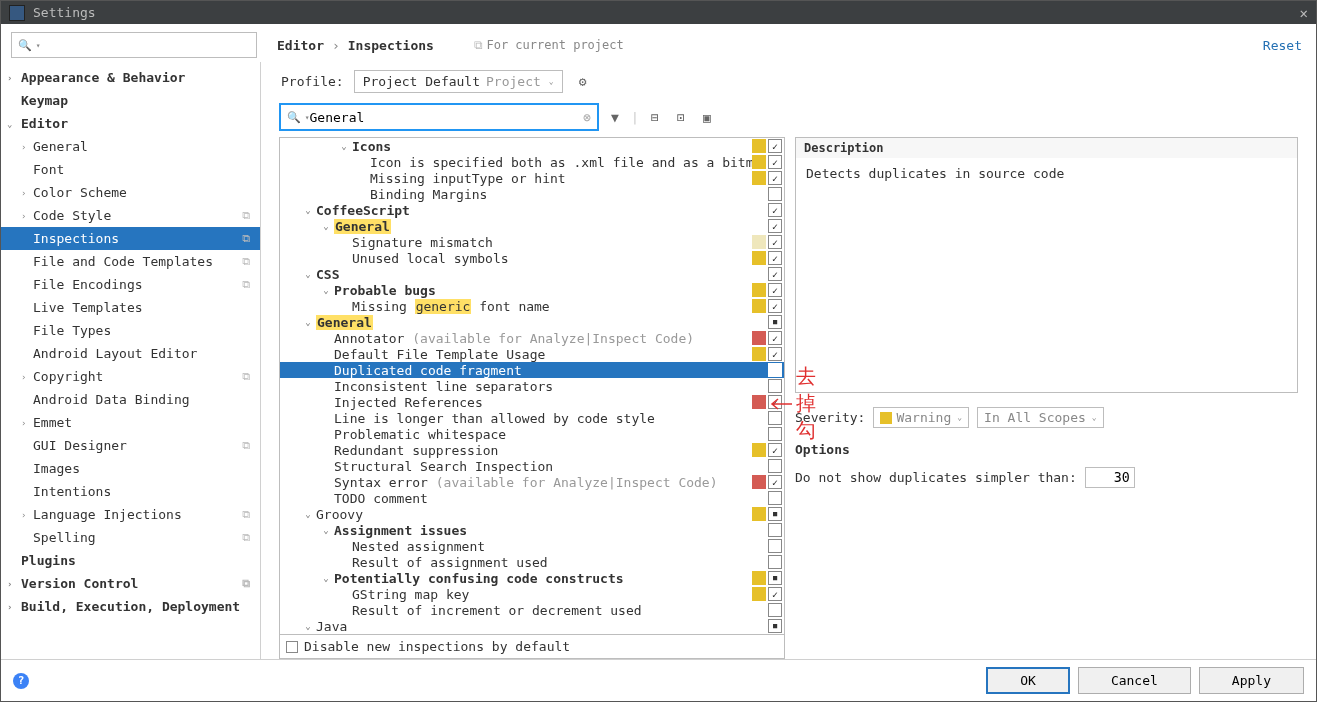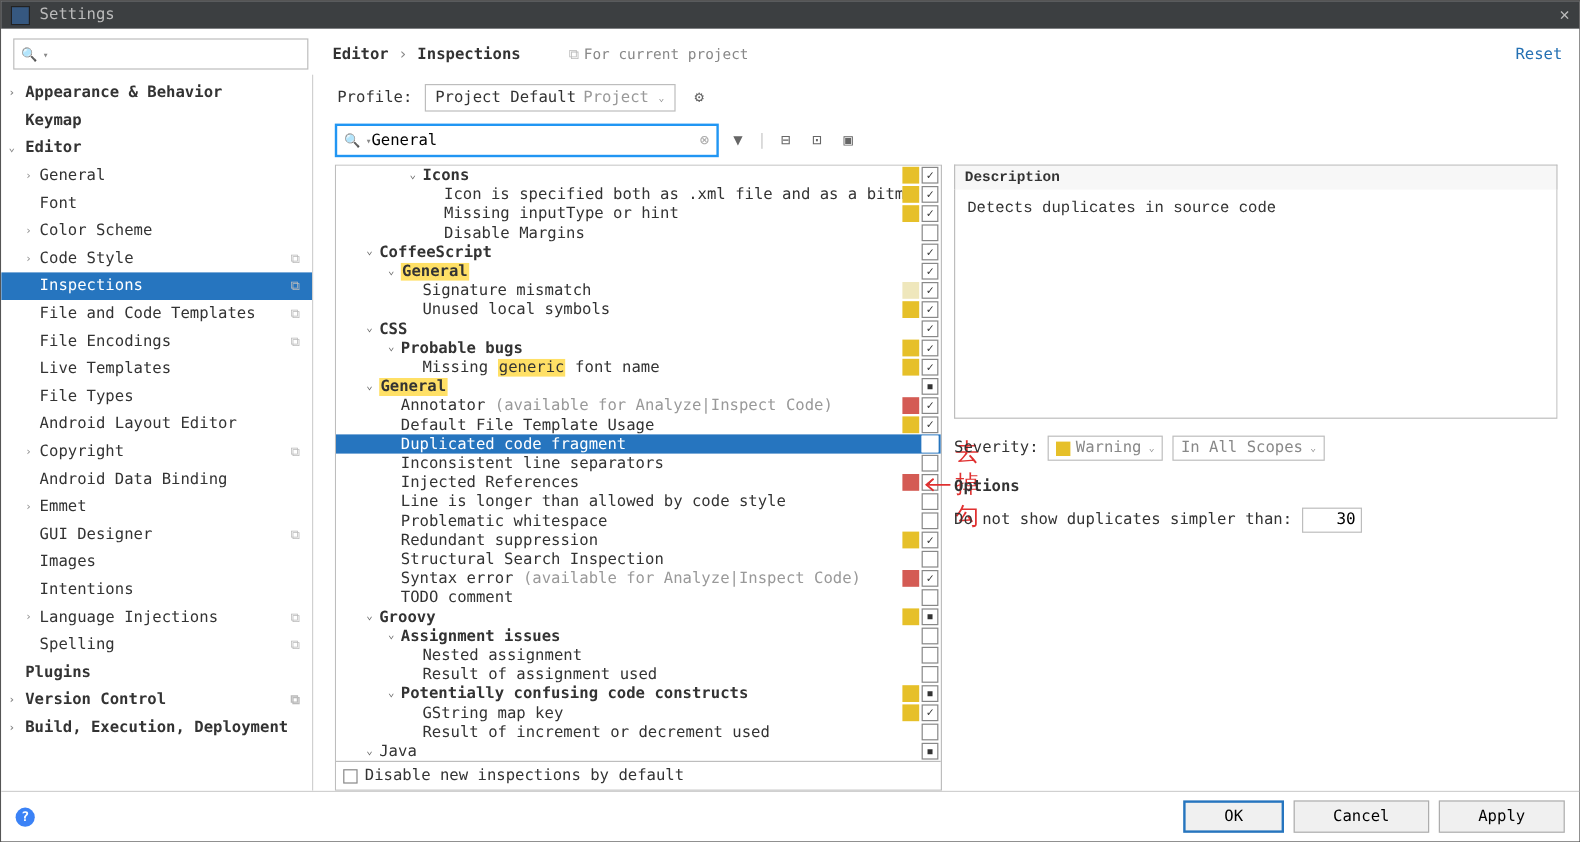--- a/index.html
+++ b/index.html
@@ -49,21 +49,21 @@
 .tree-row .sev { width: 14px; height: 14px; margin-right: 2px; }
 .tree-row .sev.warn { background: #e6c029; }
 .tree-row .sev.err { background: #d45b54; }
 .tree-row .sev.weak { background: #efe7bc; }
 .tree-row .cb { width: 14px; height: 14px; border: 1px solid #888; background: #fff; margin-right: 2px; display: flex; align-items: center; justify-content: center; font-size: 10px; }
 .tree-row .cb.checked::after { content: "✓"; color: #333; }
 .tree-row .cb.some::after { content: "■"; color: #333; font-size: 7px; }
 .tree-row.selected .cb { border-color: #fff; }
 .tree-footer { border-top: 1px solid #bdbdbd; padding: 4px 6px; display: flex; align-items: center; gap: 6px; font-size: 13px; }
 .right-panel { flex: 1; display: flex; flex-direction: column; position: relative; }
-.desc-box { border: 1px solid #bdbdbd; padding: 8px 10px; height: 212px; font-family: Liberation Mono, monospace; }
+.desc-box { border: 1px solid #bdbdbd; padding: 8px 10px; height: 256px; }
 .desc-title { font-weight: bold; background: #f7f7f7; border: 1px solid #bdbdbd; border-bottom: none; padding: 3px 8px; margin: -9px -11px 8px -11px; font-size: 12px; }
 .sev-row { display: flex; align-items: center; gap: 8px; margin-top: 14px; font-size: 13px; }
 .sev-select { border: 1px solid #bdbdbd; padding: 2px 6px; display: flex; align-items: center; gap: 4px; color: #888; }
 .sev-select .swatch { width: 12px; height: 12px; background: #e6c029; }
 .options-title { font-weight: bold; margin-top: 14px; font-size: 13px; }
 .options-row { display: flex; align-items: center; gap: 8px; margin-top: 10px; font-size: 13px; }
 .options-row input { width: 50px; border: 1px solid #bdbdbd; padding: 2px 4px; font-family: inherit; text-align: right; }
 .annotation { position: absolute; left: 488px; top: 225px; color: #e03030; font-size: 20px; display: flex; align-items: center; pointer-events: none; }
 .annotation svg { margin-right: 4px; }
 .bottom-bar { height: 42px; border-top: 1px solid #d0d0d0; display: flex; align-items: center; justify-content: space-between; padding: 0 12px; }
@@ -243,21 +243,21 @@
                 <div class="tree-row">
                   <span class="indent" style="width: 72px;"></span>
                   <span class="chev"></span>
                   <span class="label">Missing inputType or hint </span>
                   <span class="sev warn"></span>
                   <span class="cb checked"></span>
                 </div>
                 <div class="tree-row">
                   <span class="indent" style="width: 72px;"></span>
                   <span class="chev"></span>
-                  <span class="label">Disable Margins </span>
+                  <span class="label">Binding Margins </span>
                   <span class="sev"></span>
                   <span class="cb "></span>
                 </div>
                 <div class="tree-row">
                   <span class="indent" style="width: 18px;"></span>
                   <span class="chev">⌄</span>
                   <span class="label" style="font-weight: bold;">CoffeeScript </span>
                   <span class="sev"></span>
                   <span class="cb checked"></span>
                 </div>
@@ -383,21 +383,21 @@
                 <div class="tree-row">
                   <span class="indent" style="width: 36px;"></span>
                   <span class="chev"></span>
                   <span class="label">TODO comment </span>
                   <span class="sev"></span>
                   <span class="cb "></span>
                 </div>
                 <div class="tree-row">
                   <span class="indent" style="width: 18px;"></span>
                   <span class="chev">⌄</span>
-                  <span class="label" style="font-weight: bold;">Groovy </span>
+                  <span class="label" style="font-weight: normal;">Groovy </span>
                   <span class="sev warn"></span>
                   <span class="cb some"></span>
                 </div>
                 <div class="tree-row">
                   <span class="indent" style="width: 36px;"></span>
                   <span class="chev">⌄</span>
                   <span class="label" style="font-weight: bold;">Assignment issues </span>
                   <span class="sev"></span>
                   <span class="cb "></span>
                 </div>

